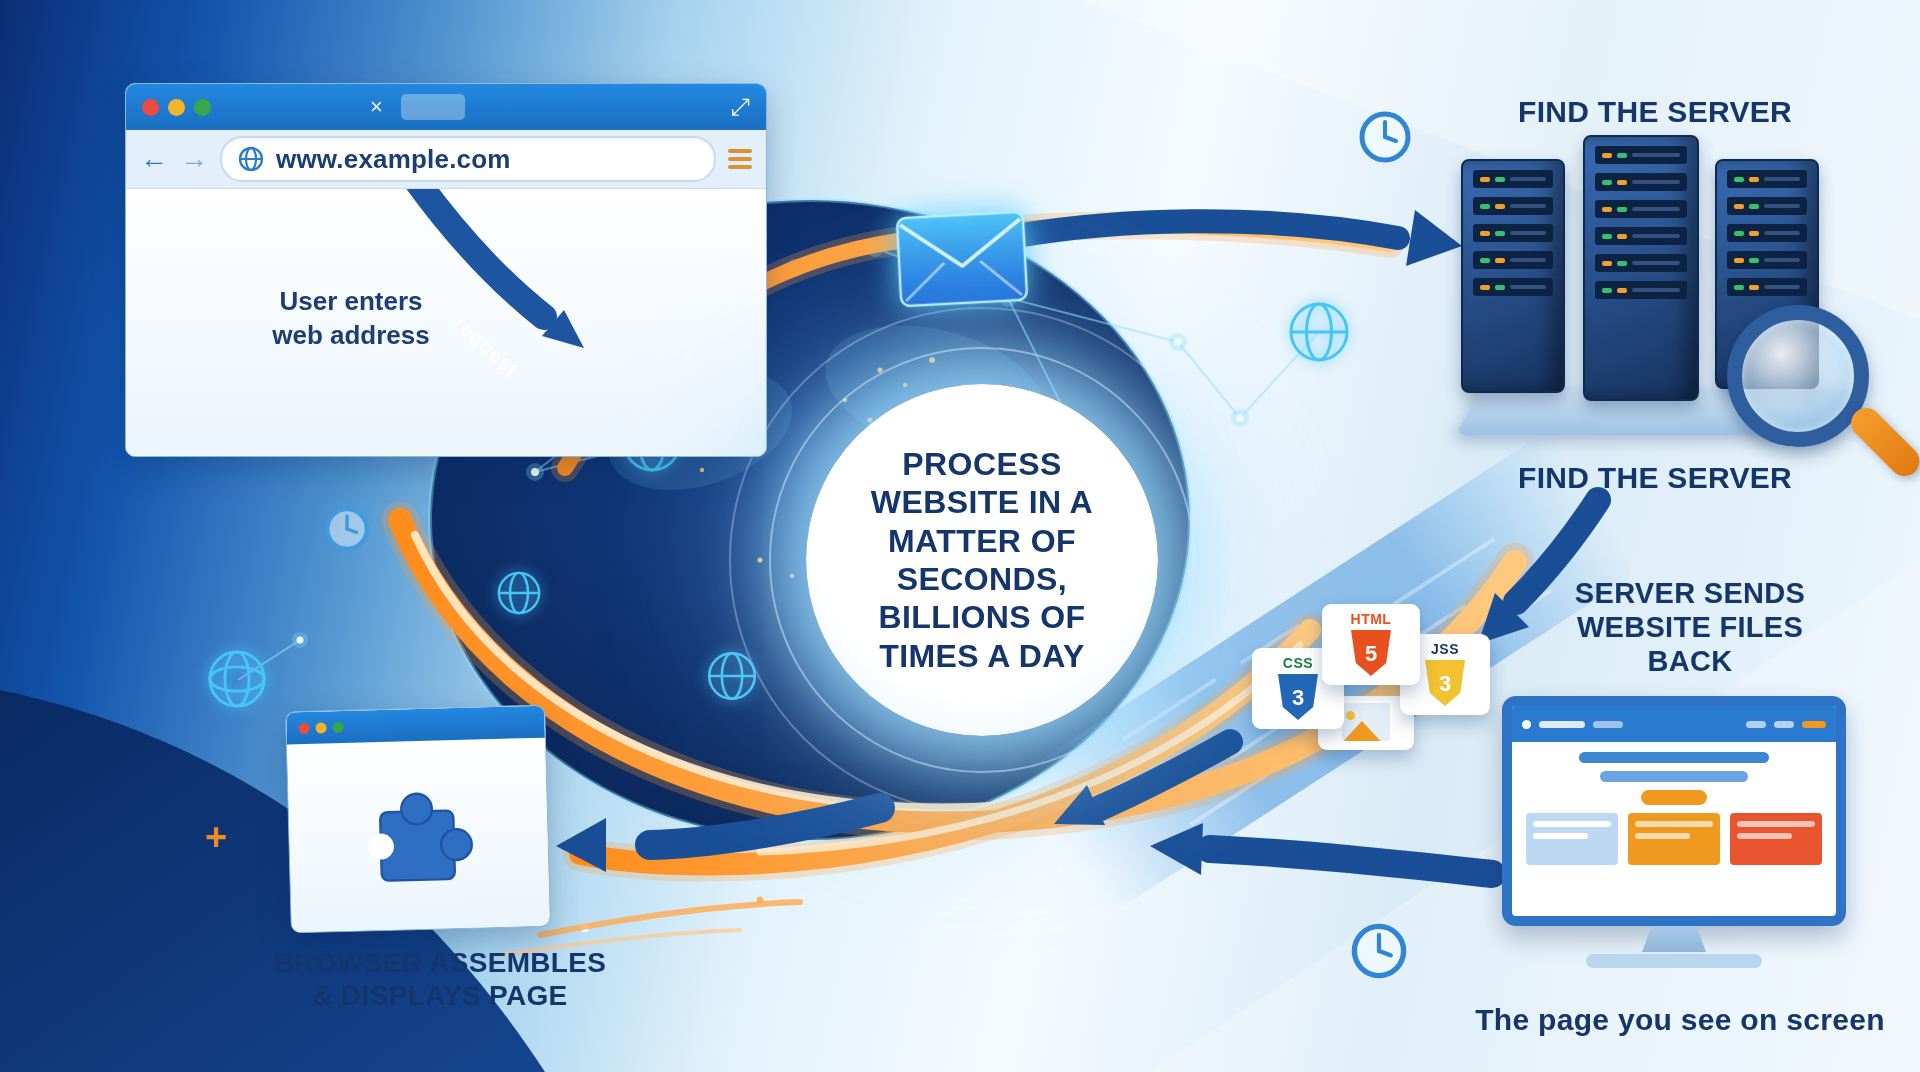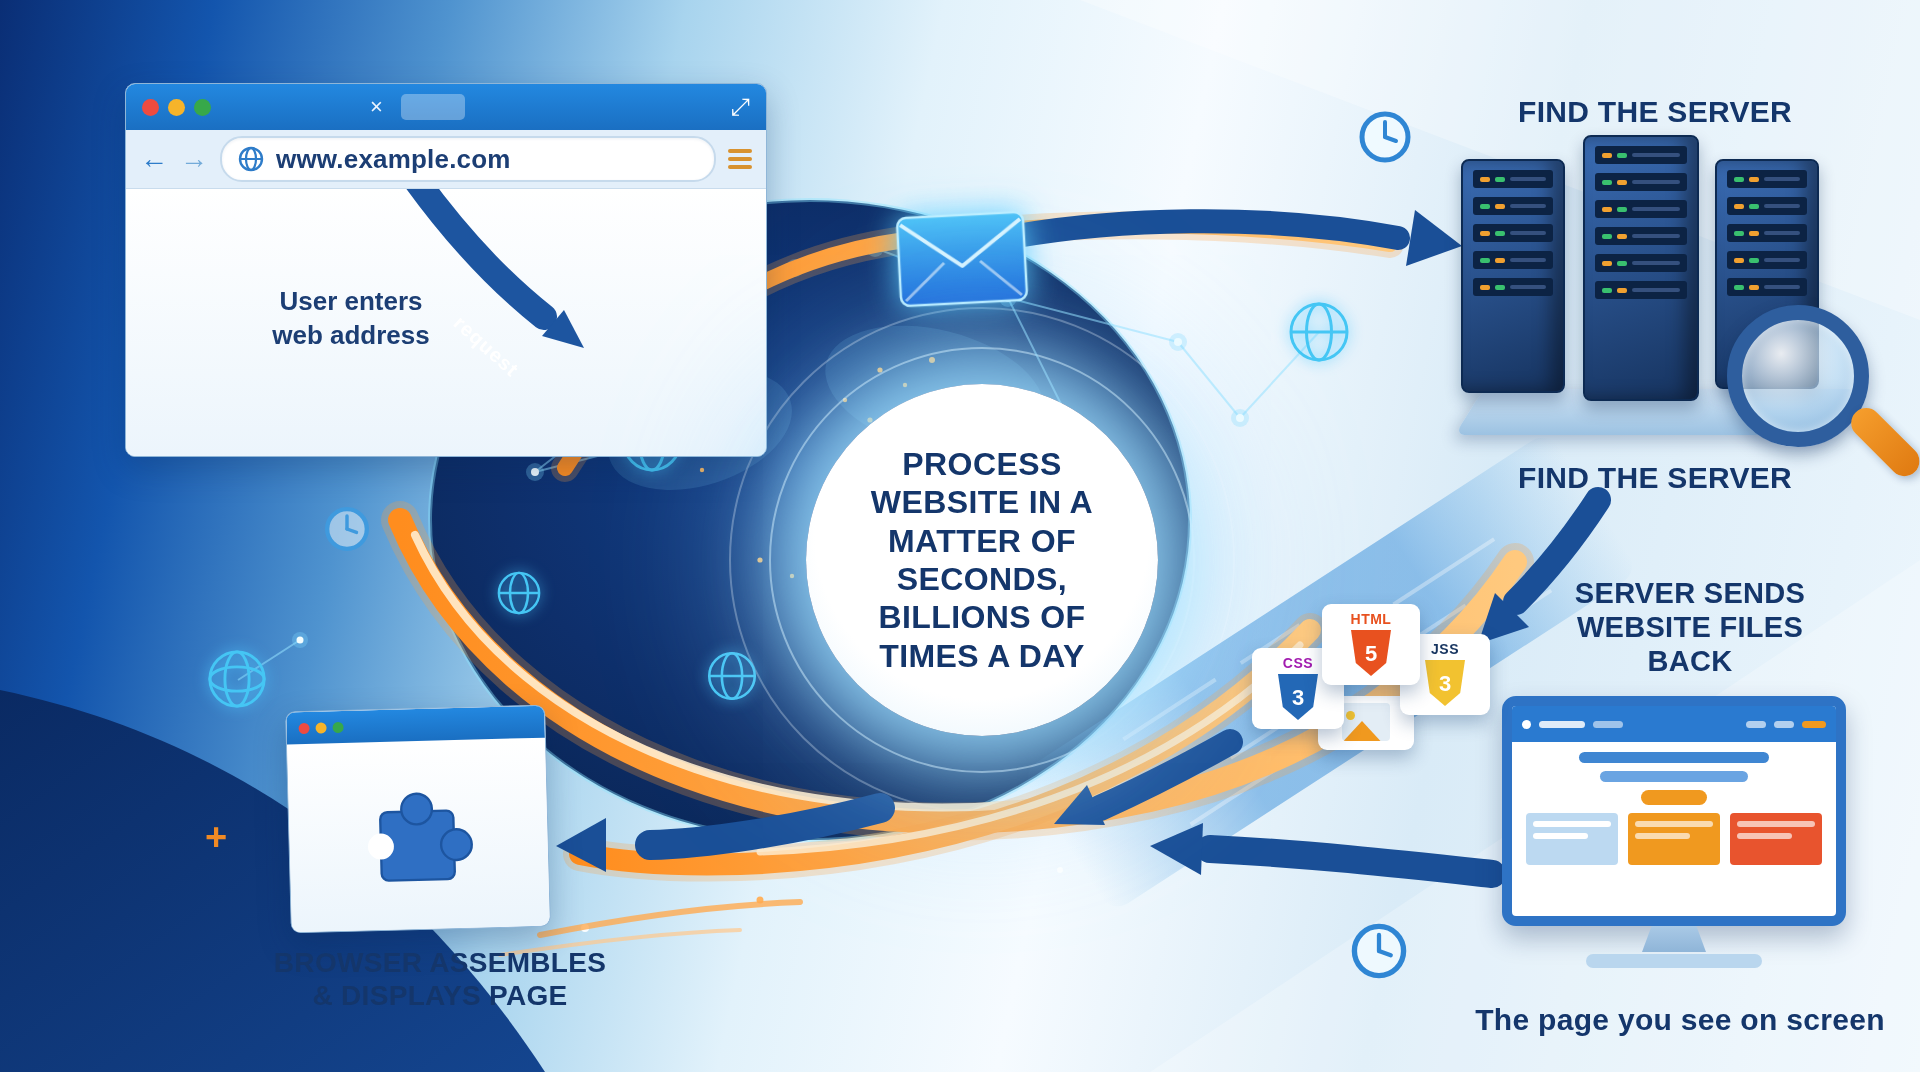--- a/index.html
+++ b/index.html
@@ -435,21 +435,21 @@
       <div class="handle"></div>
     </div>
   </div>
 
   <div id="docs">
     <div class="doc" style="left:70px;top:0;width:86px;z-index:3;margin-top:32px;">
       <span class="tag" style="color:#e8511f;">HTML</span>
       <span class="shield" style="background:#e8511f;">5</span>
     </div>
     <div class="doc" style="left:0;top:76px;width:80px;z-index:2;">
-      <span class="tag" style="color:#a21caf;">CSS</span>
+      <span class="tag" style="color:#15803d;">CSS</span>
       <span class="shield" style="background:#2368b6;">3</span>
     </div>
     <div class="doc" style="left:148px;top:62px;width:78px;z-index:2;">
       <span class="tag" style="color:#16345f;">JSS</span>
       <span class="shield" style="background:#f2c230;">3</span>
     </div>
     <div class="doc" style="left:66px;top:124px;width:84px;z-index:1;">
       <span class="pic"></span>
     </div>
   </div>

